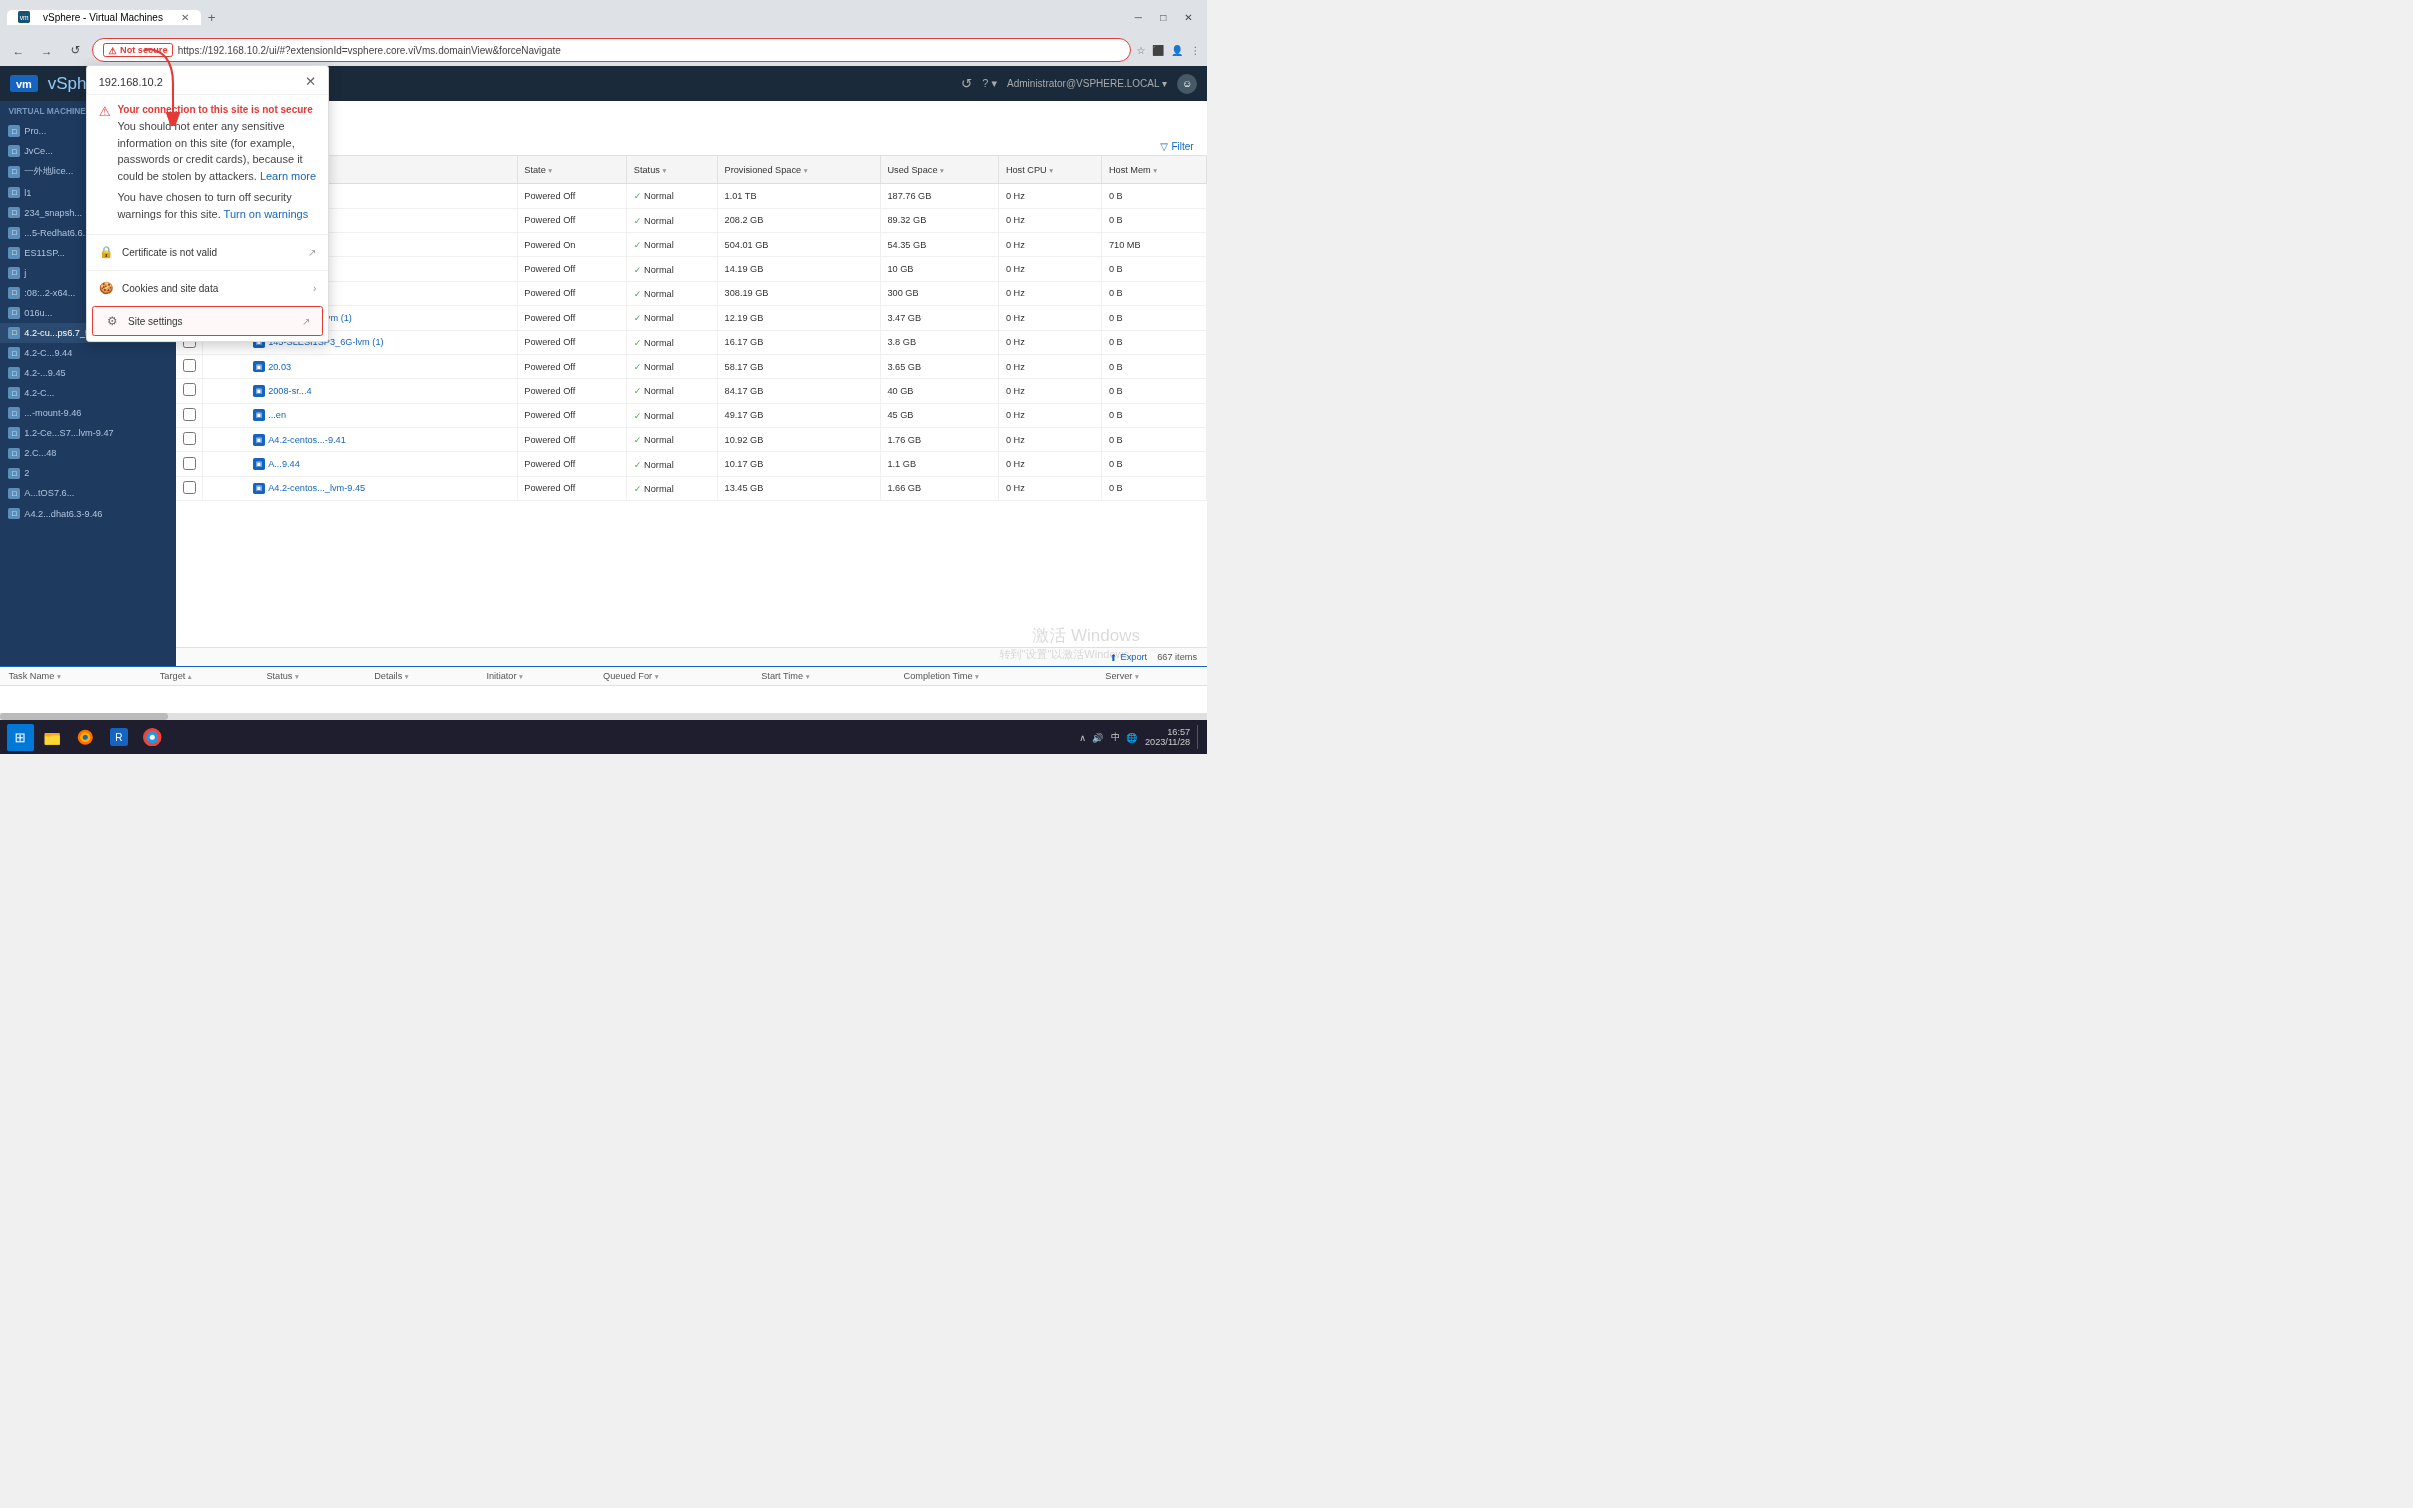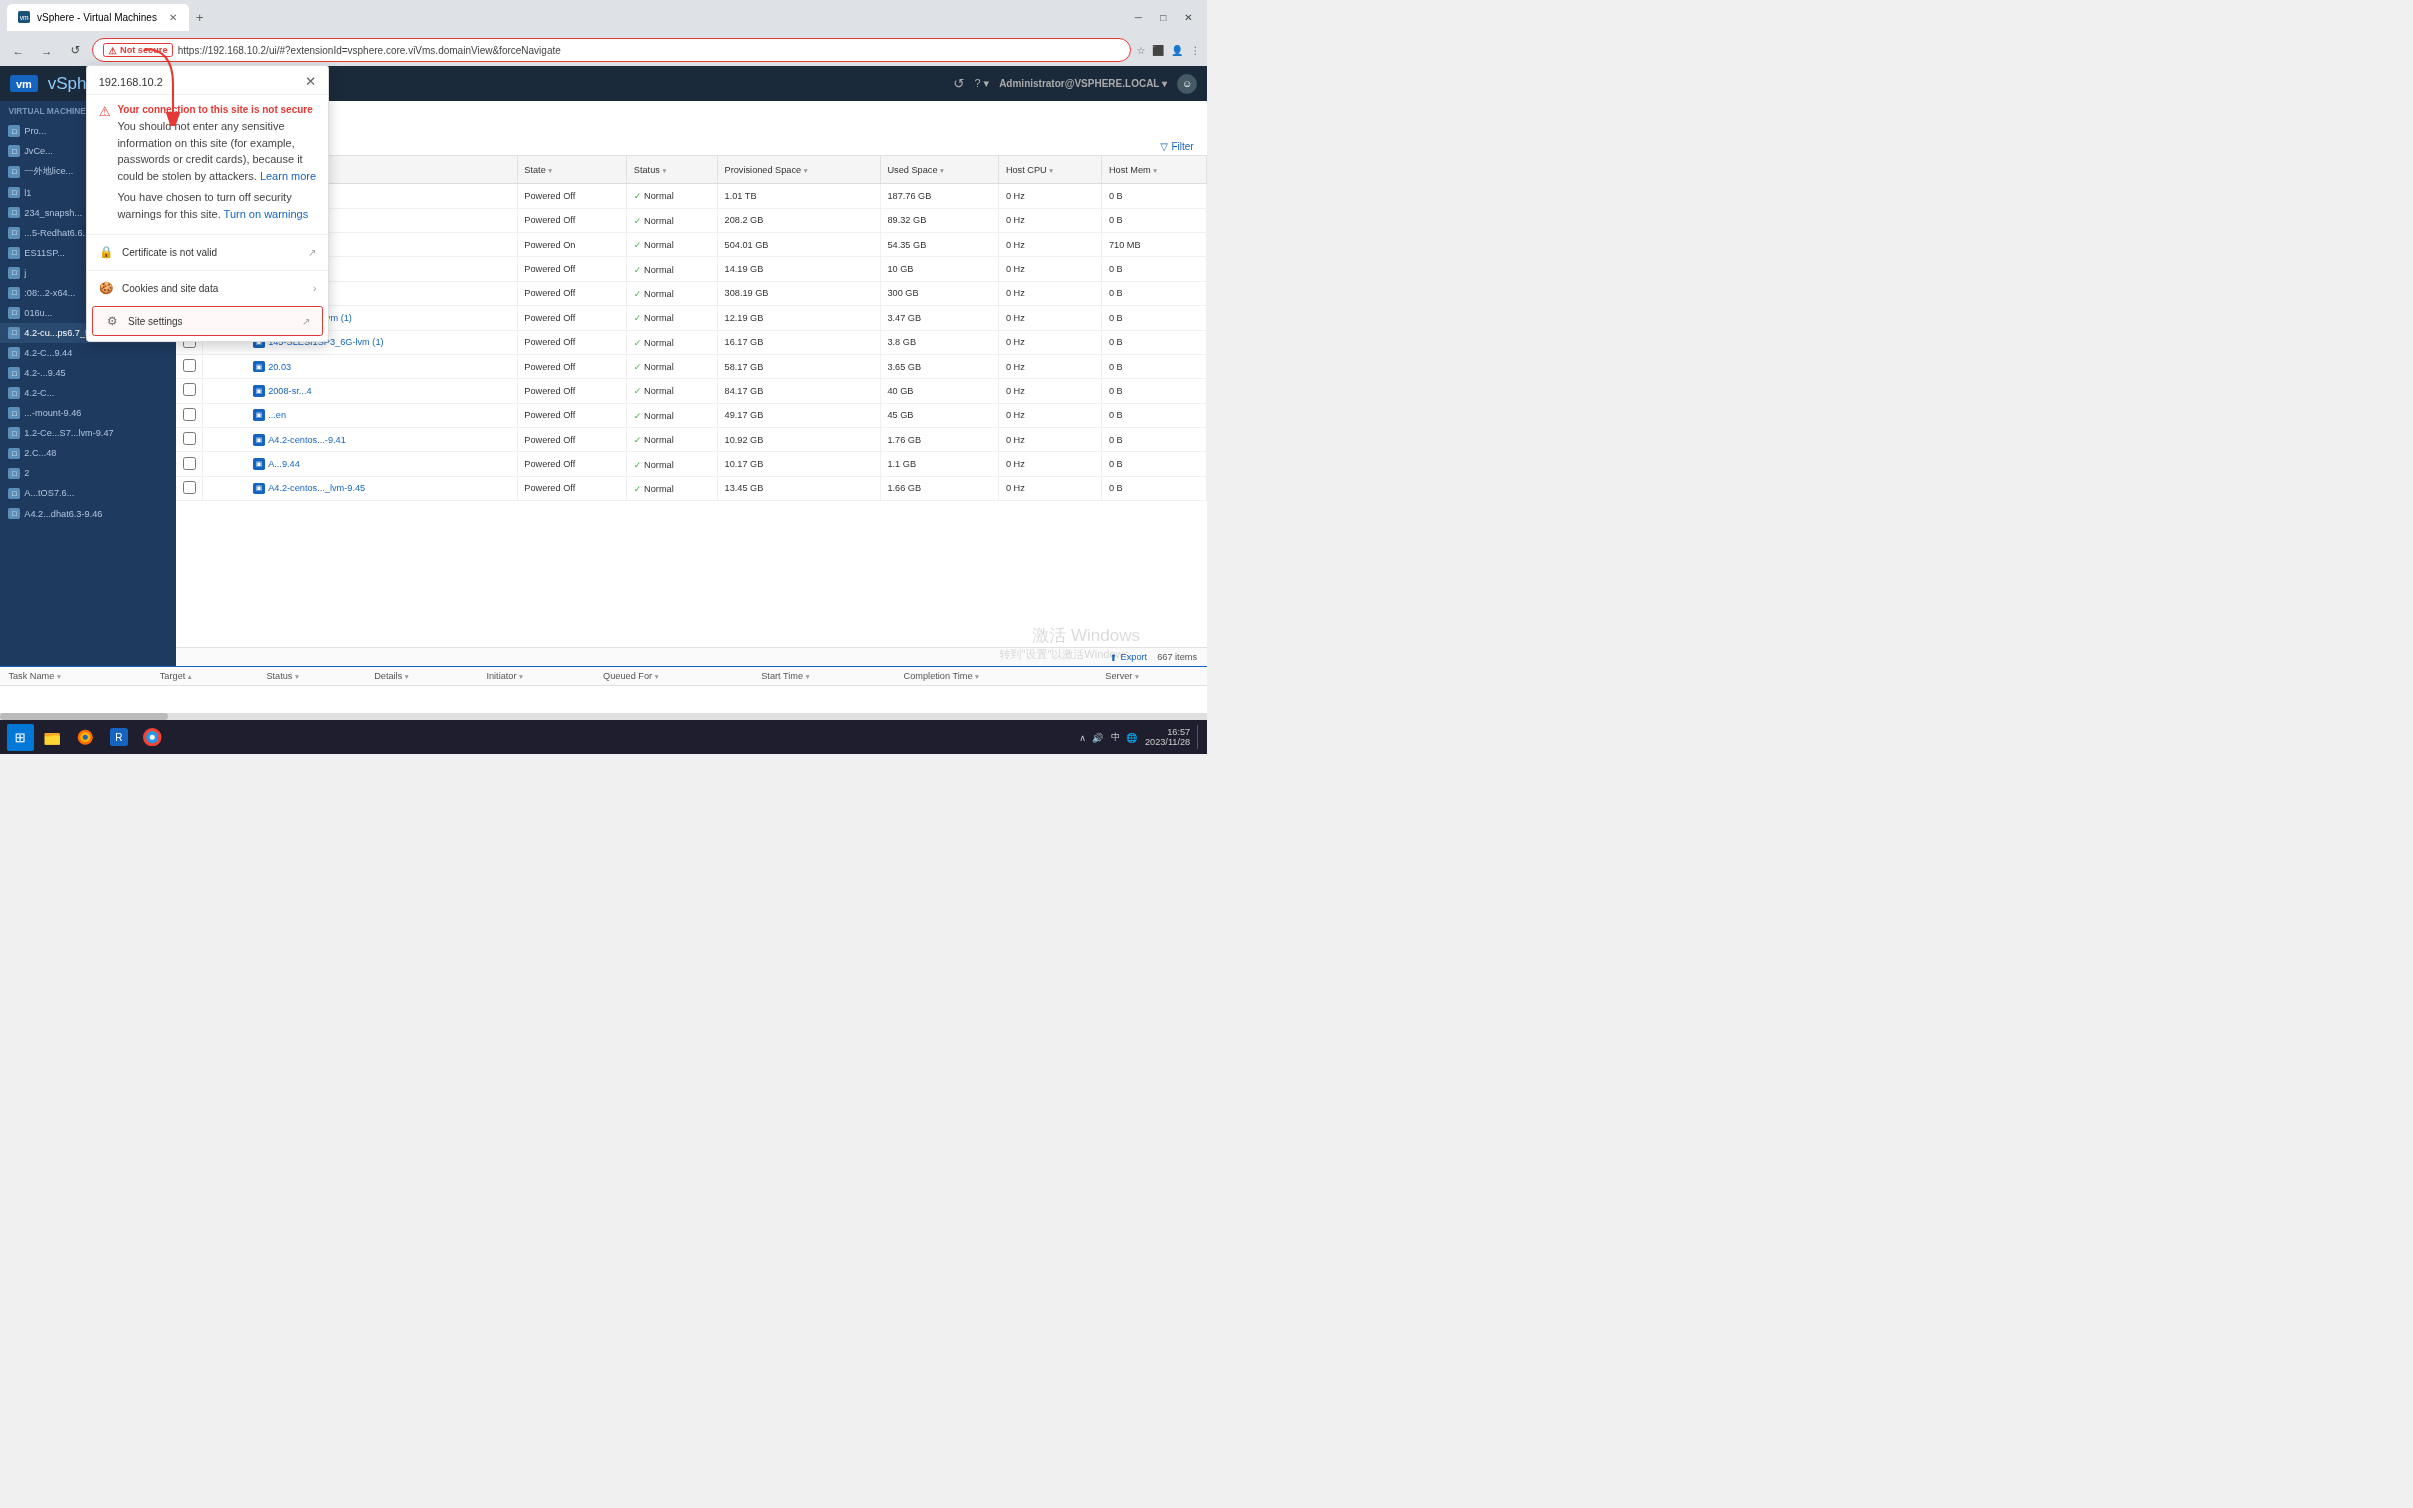--- a/index.html
+++ b/index.html
@@ -1,21 +1,21 @@
 <!DOCTYPE html>
 <html style="font-size:13.4px"><head>
   <meta charset="utf-8">
   <style>
     * { box-sizing: border-box; margin: 0; padding: 0; }
     body { font-family: 'Segoe UI', Arial, sans-serif; font-size: 10px; background: #f0f0f0; overflow: hidden; width: 1207px; height: 754px; }
 
     
     .browser-chrome { background: #dee1e6; height: 34px; display: flex; align-items: center; padding: 0 6.7px; gap: 5px; }
     .tab-bar { display: flex; align-items: center; flex: 1; }
-    .tab { background: white; border-radius: 5px 5px 0 0; padding: 5px 11.7px; display: flex; align-items: center; gap: 7px; font-size: 10px; height: 27px; min-width: 134px; }
+    .tab { background: white; border-radius: 5px 5px 0 0; padding: 5px 11.7px; display: flex; align-items: center; gap: 13px; font-size: 10px; height: 15px; min-width: 134px; }
     .tab-favicon { width: 11.7px; height: 11.7px; background: #1a73e8; border-radius: 1.7px; display: inline-block; }
     .tab-close { color: #666; cursor: pointer; margin-left: 5px; }
     .new-tab-btn { background: none; border: none; font-size: 13.4px; color: #666; cursor: pointer; padding: 3.4px 6.7px; }
     .minimize-btn, .maximize-btn, .close-btn { width: 23.5px; height: 23.5px; border-radius: 50%; display: flex; align-items: center; justify-content: center; cursor: pointer; font-size: 10px; color: #444; background: none; border: none; }
     .window-controls { display: flex; gap: 1.7px; }
 
     
     .address-bar-row { background: #dee1e6; height: 32px; display: flex; align-items: center; padding: 0 6.7px; gap: 5px; }
     .nav-btn { background: none; border: none; color: #444; cursor: pointer; width: 23.5px; height: 23.5px; border-radius: 50%; display: flex; align-items: center; justify-content: center; font-size: 11.7px; }
     .address-box { flex: 1; background: white; border: 1.7px solid #e53935; border-radius: 17px; height: 23.5px; display: flex; align-items: center; padding: 0 10px; gap: 5px; }
@@ -24,21 +24,21 @@
     .address-icons { display: flex; gap: 6.7px; align-items: center; color: #666; }
 
     
     .app-header { background: #1b2a3b; height: 35px; display: flex; align-items: center; padding: 0 10px; gap: 10px; color: white; }
     .vsphere-logo { background: #1565c0; color: white; font-weight: bold; font-size: 11px; padding: 2.5px 5.9px; border-radius: 2.5px; }
     .app-title { color: #90caf9; font-size: 17px; }
     .search-all { color: #aaa; font-size: 10px; flex: 1; }
     .header-actions { display: flex; align-items: center; gap: 10px; }
     .refresh-btn { color: #aaa; font-size: 13.4px; cursor: pointer; }
     .help-btn { color: #aaa; font-size: 11px; cursor: pointer; display: flex; align-items: center; gap: 1.7px; }
-    .user-info { color: #aaa; font-size: 10px; display: flex; align-items: center; gap: 2.5px; font-weight: bold; }
+    .user-info { color: #aaa; font-size: 10px; display: flex; align-items: center; gap: 2.5px; }
     .user-avatar { width: 20px; height: 20px; border-radius: 50%; background: #455a64; display: flex; align-items: center; justify-content: center; color: white; font-size: 10px; }
 
     
     .main-layout { display: flex; height: calc(754px - 34px - 32px - 35px - 88px); }
 
     
     .sidebar { width: 176px; background: #1e3a5f; overflow-y: auto; flex-shrink: 0; }
     .sidebar-item { padding: 4.2px 8.4px; color: #b0c4de; font-size: 9.2px; cursor: pointer; display: flex; align-items: center; gap: 4.2px; white-space: nowrap; overflow: hidden; }
     .sidebar-item.active { background: #2a4a70; color: white; }
     .sidebar-icon { width: 11.7px; height: 11.7px; background: #5b8fb9; border-radius: 1.7px; flex-shrink: 0; font-size: 7.6px; display: flex; align-items: center; justify-content: center; color: white; }

